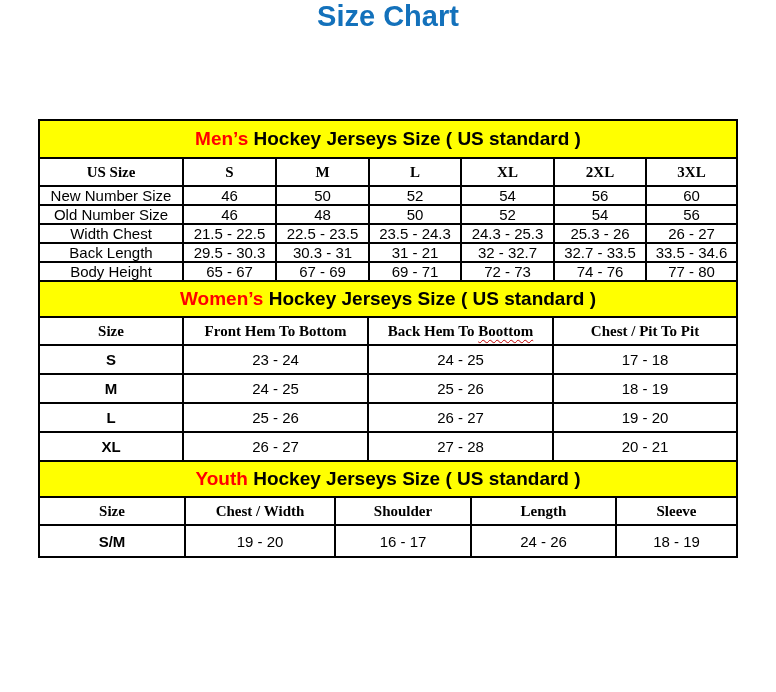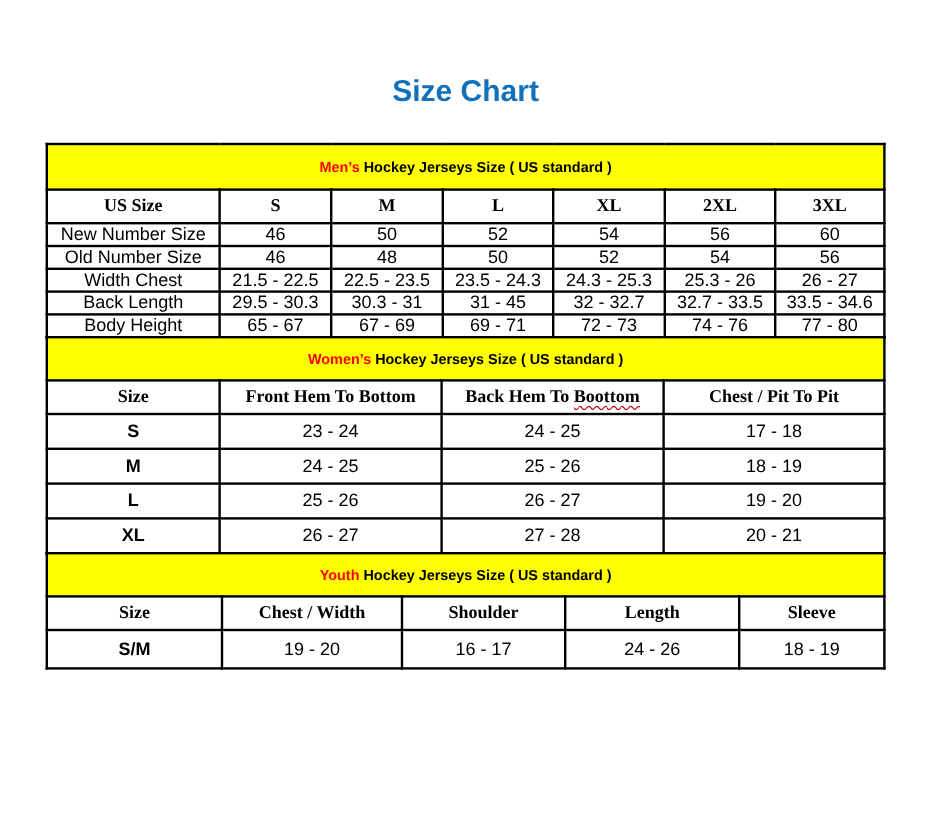--- a/index.html
+++ b/index.html
@@ -5,23 +5,22 @@
   * { margin: 0; padding: 0; box-sizing: border-box; }
   html, body { background: #ffffff; }
   body {
     width: 776px; height: 692px;
     font-family: "Liberation Sans", "DejaVu Sans", sans-serif;
     color: #000000;
     overflow: hidden;
   }
   .page { width: 776px; height: 692px; position: relative; background: #ffffff; }
   .title {
-    padding-top: 62px;
     text-align: center;
-    font-size: 25px;
+    font-size: 29px;
     font-weight: 700;
     color: #1371BB;
     letter-spacing: 0px;
   }
   .chart-wrap { position: absolute; left: 38px; top: 119px; width: 700px; }
   table.tbl {
     border-collapse: collapse;
     width: 698px;
     table-layout: fixed;
   }
@@ -31,21 +30,21 @@
     text-align: center;
     vertical-align: middle;
     font-size: 15px;
     font-weight: 400;
     padding: 0 2px;
   }
   .tbl th { font-weight: 700; }
   td.band {
     background: #FFFF00;
     font-weight: 700;
-    font-size: 12px;
+    font-size: 19px;
     height: 38px;
   }
   .hl { color: #FF0000; }
   .head-row th { height: 28px; font-family: Liberation Serif, serif; }
   .men .data-row td { height: 16px; }
   .women .data-row td { height: 29px; }
   .youth .data-row td { height: 32px; text-align: center; }
   .women td.band, .youth td.band { height: 36px; }
   td.lbl-bold { font-weight: 700; }
   .typo {
@@ -112,21 +111,21 @@
         <td>22.5 - 23.5</td>
         <td>23.5 - 24.3</td>
         <td>24.3 - 25.3</td>
         <td>25.3 - 26</td>
         <td>26 - 27</td>
       </tr>
       <tr class="data-row">
         <td>Back Length</td>
         <td>29.5 - 30.3</td>
         <td>30.3 - 31</td>
-        <td>31 - 45</td>
+        <td>31 - 21</td>
         <td>32 - 32.7</td>
         <td>32.7 - 33.5</td>
         <td>33.5 - 34.6</td>
       </tr>
       <tr class="data-row">
         <td>Body Height</td>
         <td>65 - 67</td>
         <td>67 - 69</td>
         <td>69 - 71</td>
         <td>72 - 73</td>

